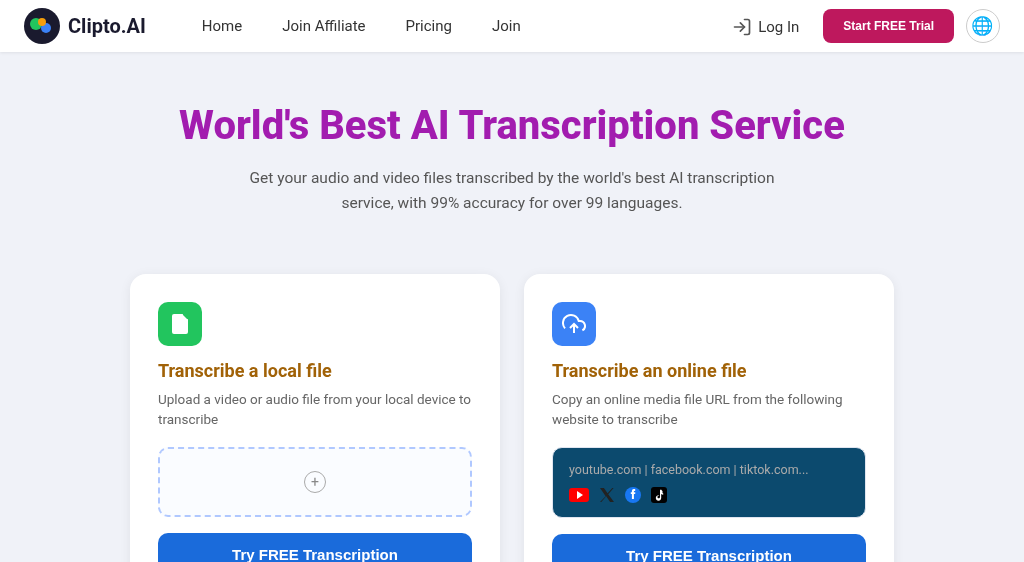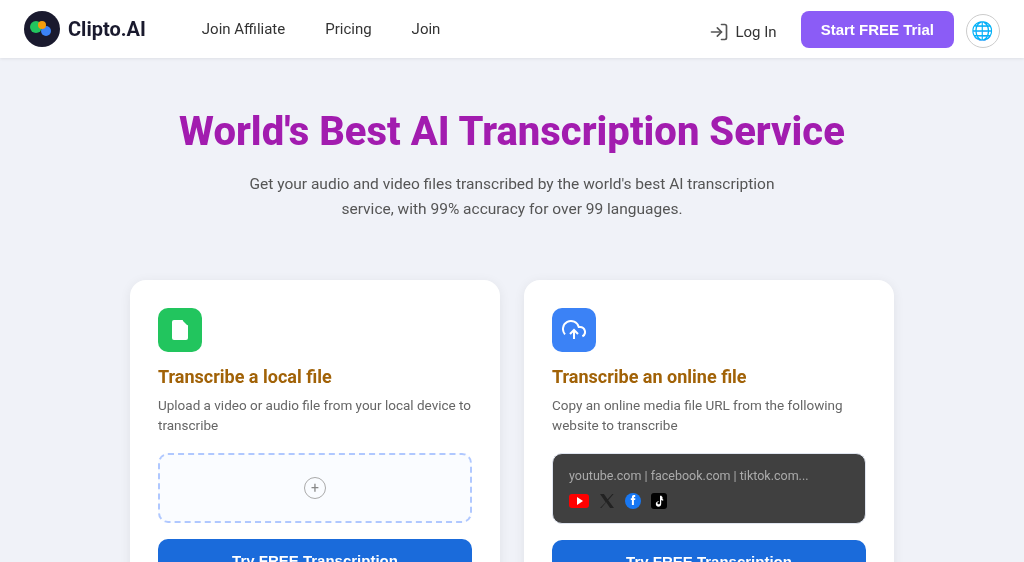--- a/index.html
+++ b/index.html
@@ -10,21 +10,21 @@
       width: 1024px;
       overflow: hidden;
     }
 
     
     .navbar {
       background: #fff;
       display: flex;
       align-items: center;
       padding: 0 24px;
-      height: 58px;
+      height: 52px;
       box-shadow: 0 1px 3px rgba(0,0,0,0.08);
       position: relative;
       z-index: 10;
     }
     .logo {
       display: flex;
       align-items: center;
       gap: 8px;
       text-decoration: none;
       margin-right: 40px;
@@ -85,26 +85,26 @@
       display: flex;
       align-items: center;
       gap: 6px;
       font-size: 15px;
       color: #333;
       cursor: pointer;
       padding: 6px 12px;
       text-decoration: none;
     }
     .start-trial-btn {
-      background: #8b5cf6;
+      background: #be185d;
       color: #fff;
       border: none;
       border-radius: 8px;
       padding: 10px 20px;
-      font-size: 15px;
+      font-size: 12px;
       font-weight: 600;
       cursor: pointer;
       white-space: nowrap;
     }
     .globe-btn {
       width: 34px;
       height: 34px;
       border: 1.5px solid #ccc;
       border-radius: 50%;
       display: flex;
@@ -199,21 +199,21 @@
       justify-content: center;
       font-size: 14px;
       color: #888;
       flex-shrink: 0;
     }
     .url-area {
       border: 1.5px solid #e0e5f0;
       border-radius: 10px;
       padding: 14px 16px;
       margin-bottom: 16px;
-      background: #404040;
+      background: #0c4a6e;
     }
     .url-placeholder {
       font-size: 12.5px;
       color: #aaa;
       margin-bottom: 10px;
     }
     .url-icons {
       display: flex;
       gap: 10px;
       align-items: center;
@@ -239,20 +239,21 @@
     <svg class="logo-icon" viewBox="0 0 36 36">
       <circle cx="18" cy="18" r="18" fill="#1a1a2e"></circle>
       <circle cx="12" cy="16" r="6" fill="#22c55e"></circle>
       <circle cx="22" cy="20" r="5" fill="#3b82f6"></circle>
       <circle cx="18" cy="14" r="4" fill="#f59e0b"></circle>
     </svg>
     <span class="logo-text">Clipto.AI</span>
   </a>
 
   <div class="nav-links">
+    <a class="nav-link">Home</a>
     <a class="nav-link">Join Affiliate</a>
     <a class="nav-link">Pricing</a>
     <a class="nav-link">Join</a>
   </div>
 
   <div class="nav-right">
     <a class="login-btn">
       <svg width="20" height="20" viewBox="0 0 24 24" fill="none" stroke="#555" stroke-width="2" stroke-linecap="round" stroke-linejoin="round">
         <path d="M15 3h4a2 2 0 0 1 2 2v14a2 2 0 0 1-2 2h-4"></path>
         <polyline points="10 17 15 12 10 7"></polyline>

